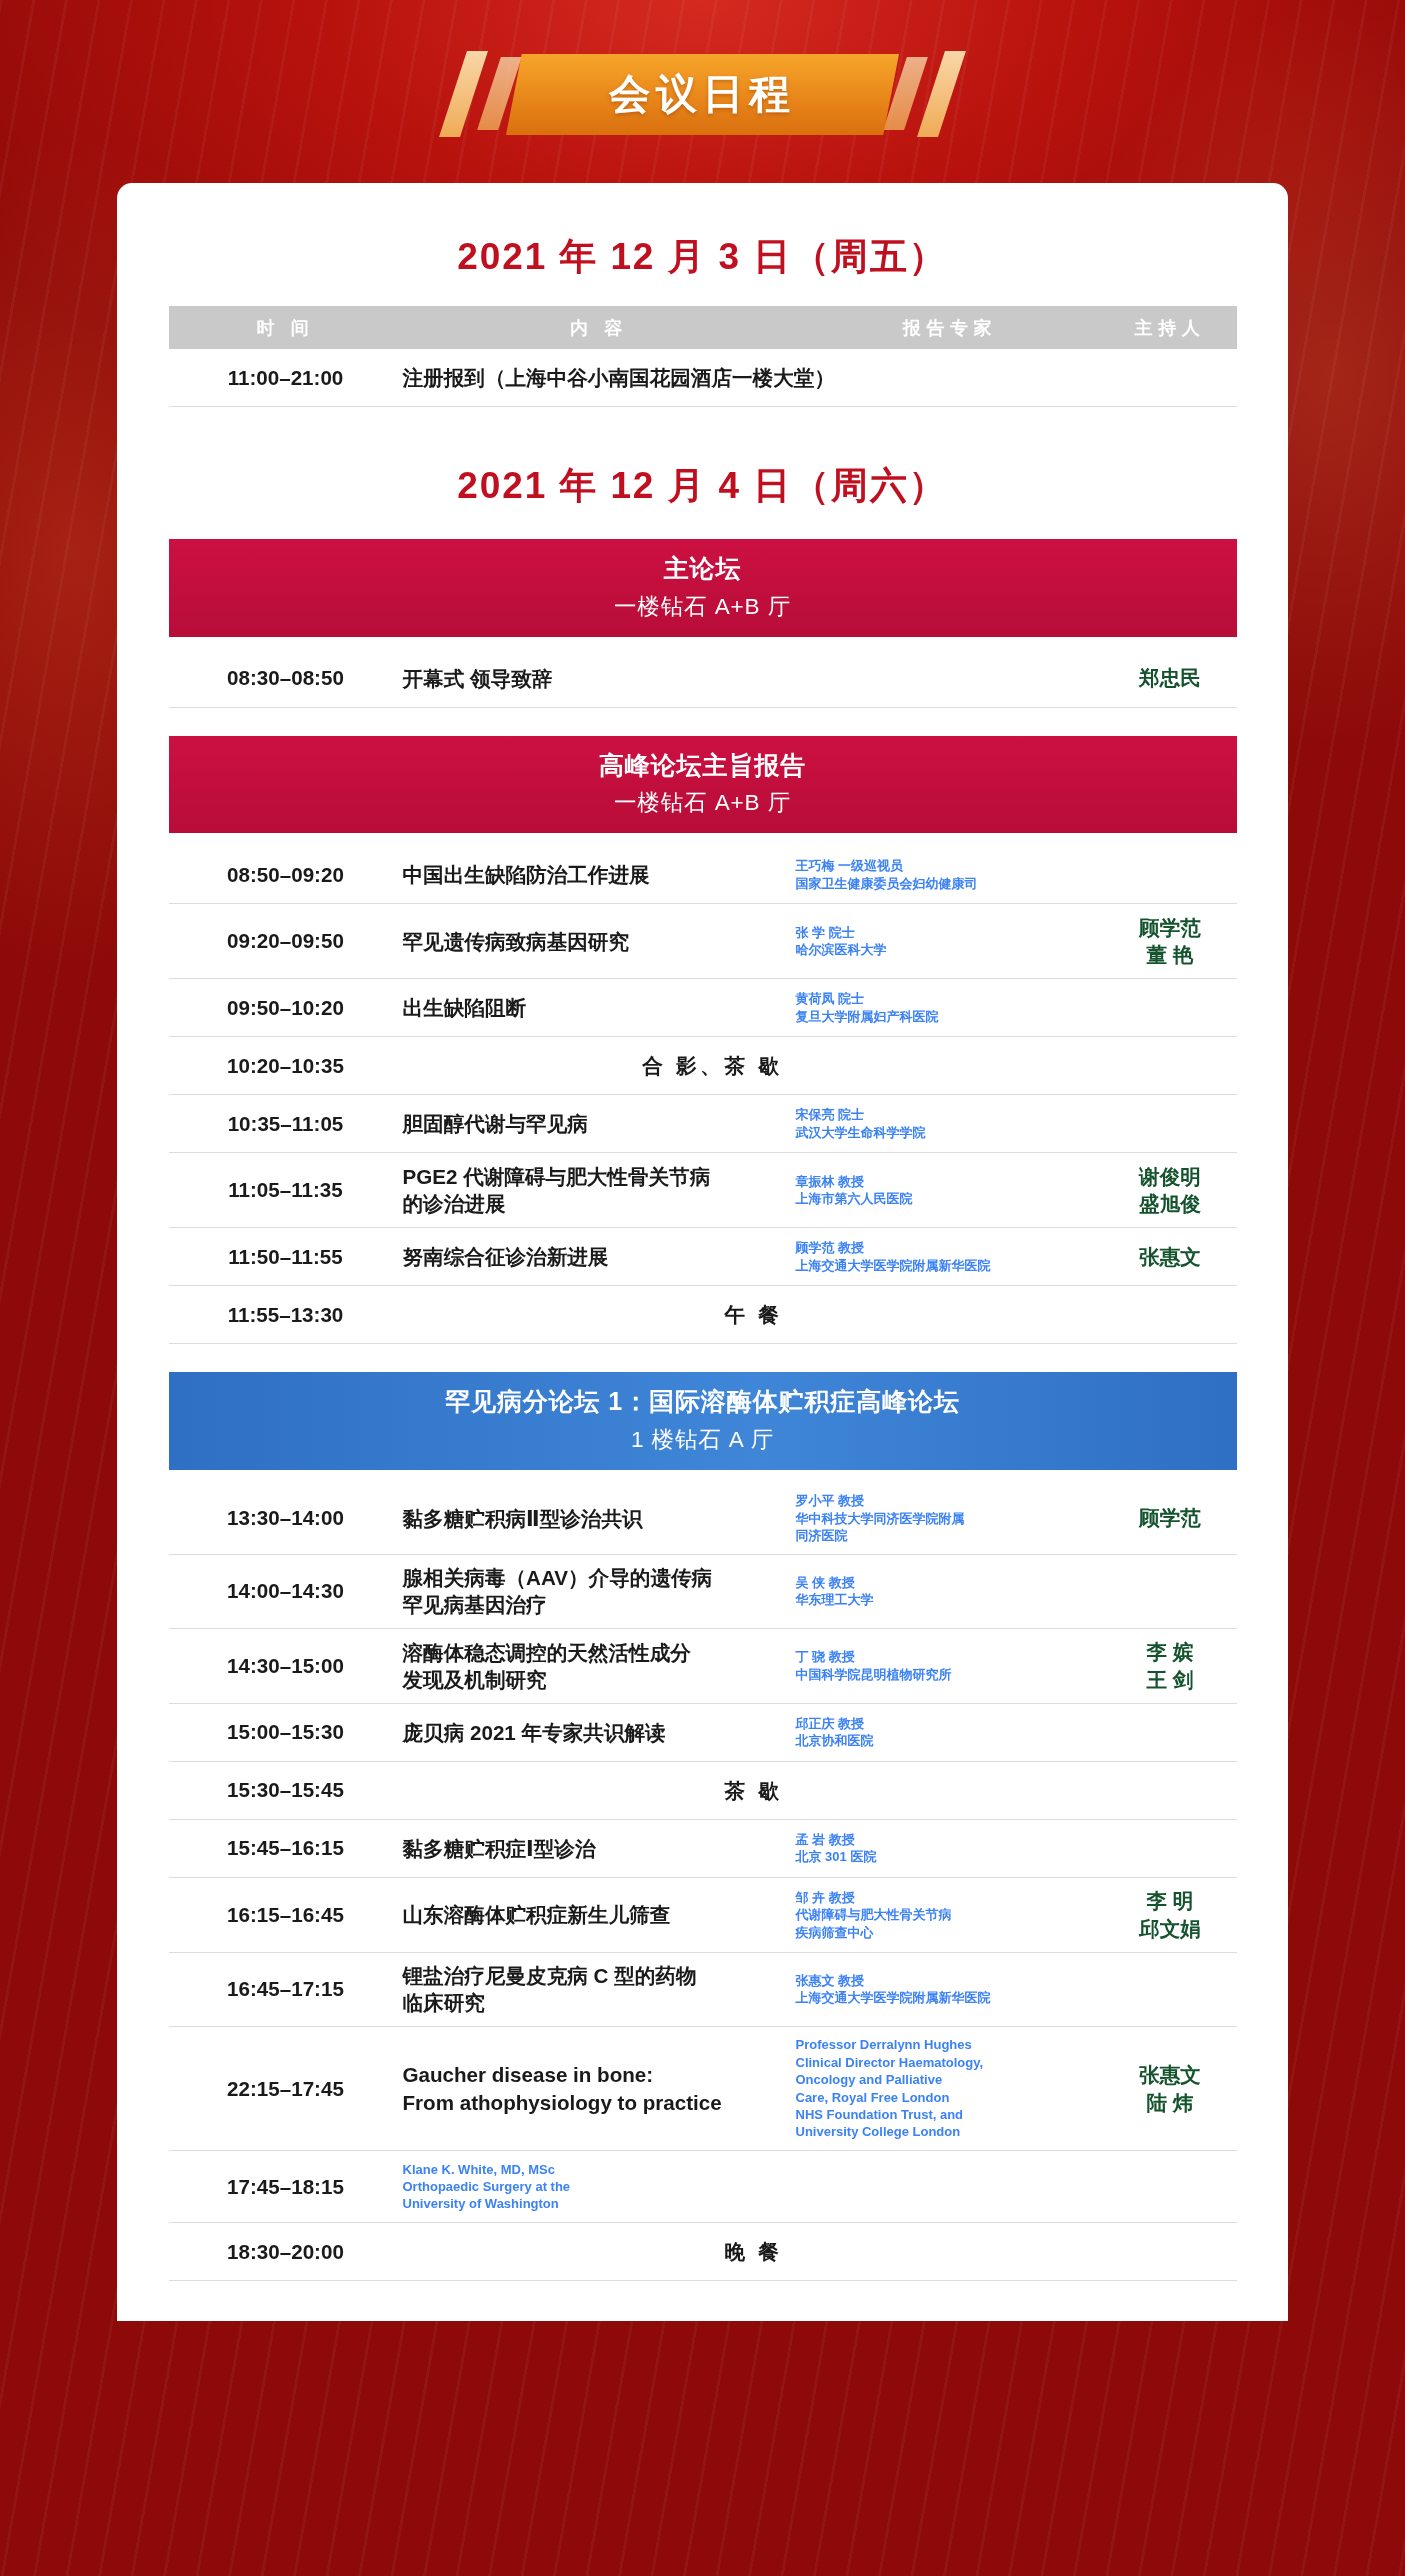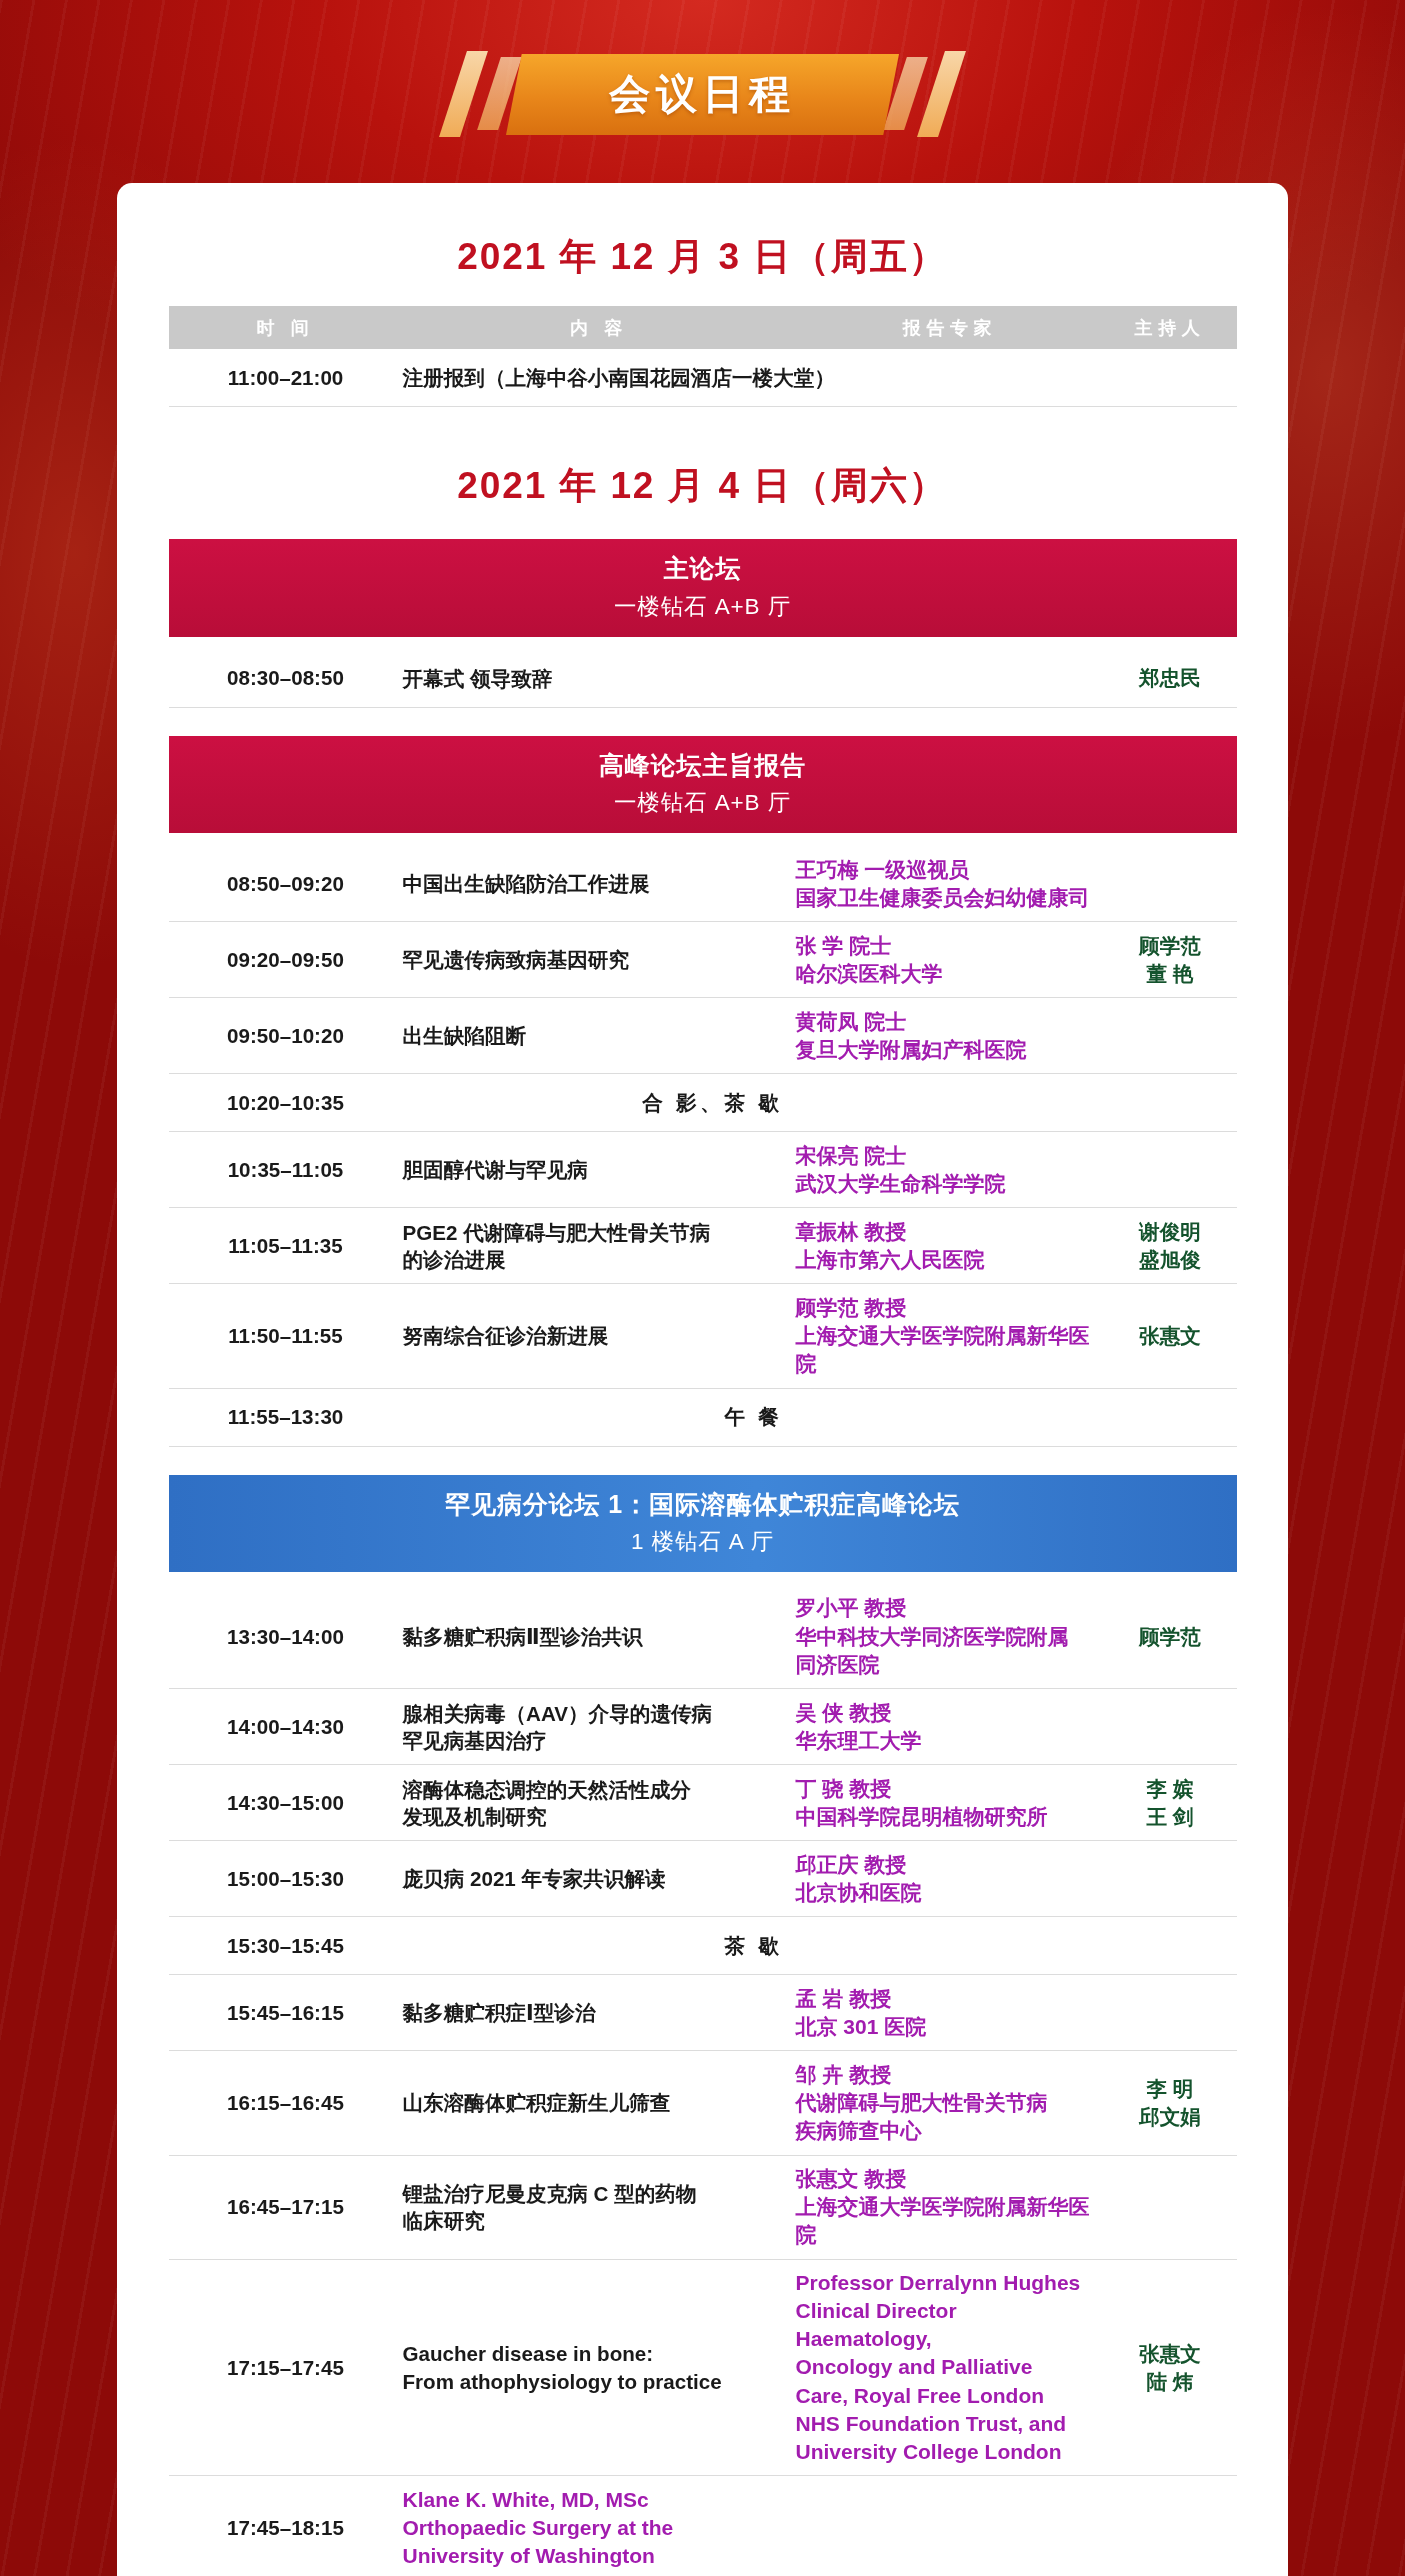--- a/index.html
+++ b/index.html
@@ -164,23 +164,23 @@
     width: 393px;
     font-size: 20.6px;
     font-weight: bold;
     color: #1a1a1a;
     line-height: 1.32;
     padding-right: 13px;
     white-space: pre-line;
   }
   .cell-speaker {
     width: 309px;
-    font-size: 21px;
-    font-weight: bold;
-    color: #a21caf;
+    font-size: 13px;
+    font-weight: bold;
+    color: #3b82f6;
     line-height: 1.34;
     padding-right: 9.4px;
     white-space: pre-line;
   }
   .cell-chair {
     width: 131px;
     text-align: center;
     font-size: 20.6px;
     font-weight: bold;
     color: #14532d;
@@ -359,21 +359,21 @@
         </div>
         <div class="row">
           <div class="cell-time">16:45–17:15</div>
           <div class="cell-topic">锂盐治疗尼曼皮克病 C 型的药物
 临床研究</div>
           <div class="cell-speaker">张惠文 教授
 上海交通大学医学院附属新华医院</div>
           <div class="cell-chair"></div>
         </div>
         <div class="row">
-          <div class="cell-time">17:15–17:45</div>
+          <div class="cell-time">22:15–17:45</div>
           <div class="cell-topic">Gaucher disease in bone:
 From athophysiology to practice</div>
           <div class="cell-speaker">Professor Derralynn Hughes
 Clinical Director Haematology,
 Oncology and Palliative
 Care, Royal Free London
 NHS Foundation Trust, and
 University College London</div>
           <div class="cell-chair">张惠文
 陆  炜</div>

